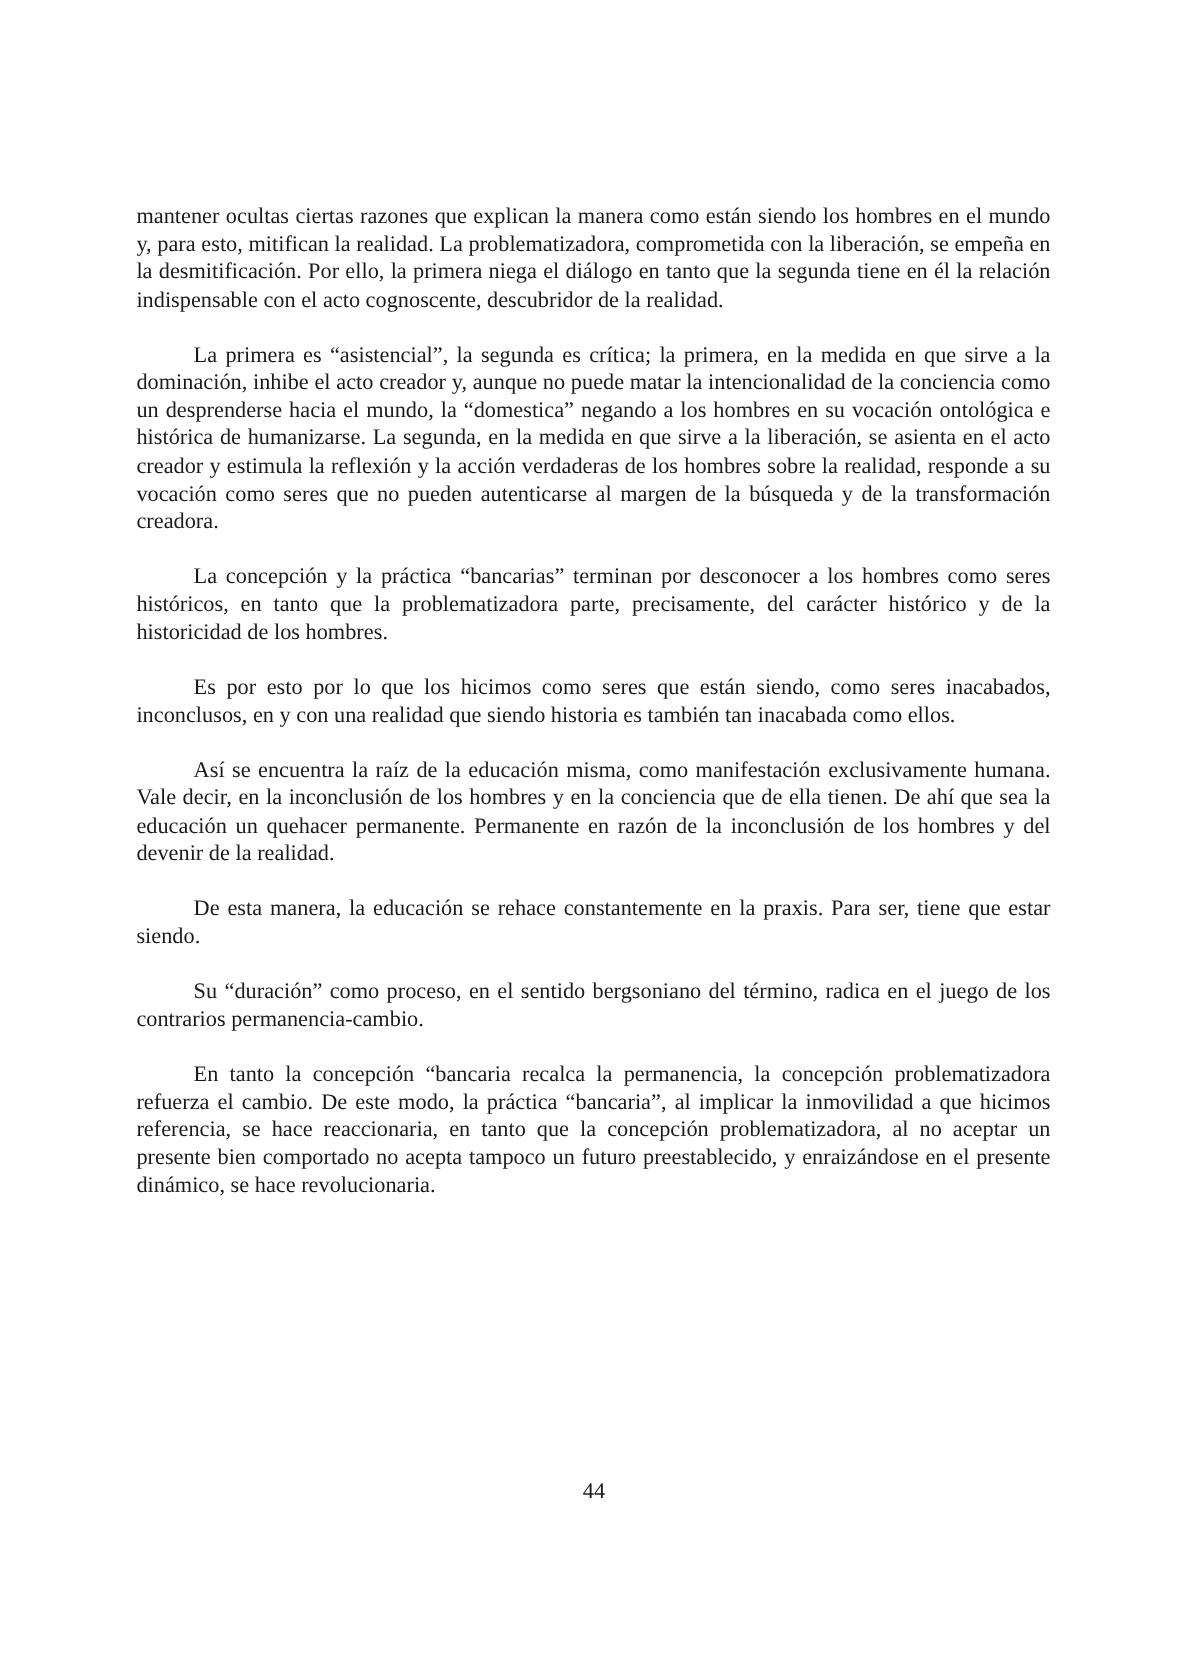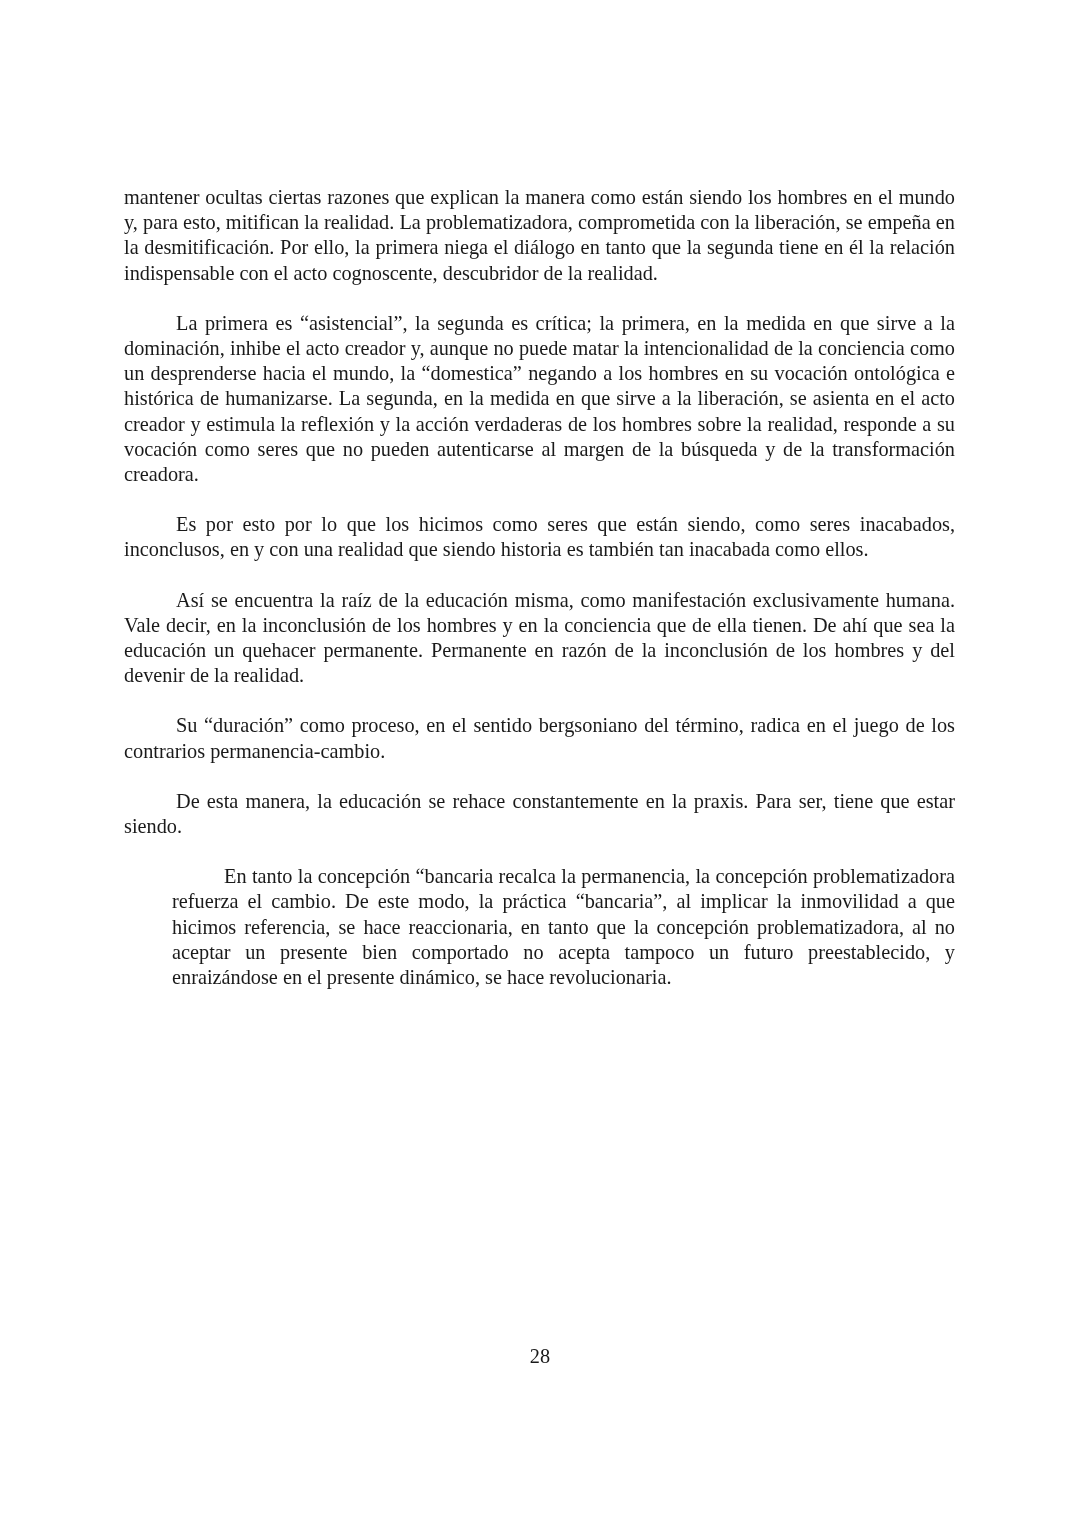--- a/index.html
+++ b/index.html
@@ -44,21 +44,20 @@
   }
 
   
   .para.continuation {
     text-indent: 0;
   }
 
   
   .para:last-child {
     margin-bottom: 0;
-    margin-left: 48px;
   }
 
   .folio {
     position: absolute;
     left: 0;
     top: 1343px;
     width: 1080px;
     text-align: center;
     font-family: "Liberation Serif", "DejaVu Serif", serif;
     font-size: 20.3px;
@@ -70,29 +69,30 @@
 <body>
 
 <div class="page">
 
   <div class="text-column">
 
     <p class="para continuation">mantener ocultas ciertas razones que explican la manera como están siendo los hombres en el mundo y, para esto, mitifican la realidad. La problematizadora, comprometida con la liberación, se empeña en la desmitificación. Por ello, la primera niega el diálogo en tanto que la segunda tiene en él la relación indispensable con el acto cognoscente, descubridor de la realidad.</p>
 
     <p class="para">La primera es “asistencial”, la segunda es crítica; la primera, en la medida en que sirve a la dominación, inhibe el acto creador y, aunque no puede matar la intencionalidad de la conciencia como un desprenderse hacia el mundo, la “domestica” negando a los hombres en su vocación ontológica e histórica de humanizarse. La segunda, en la medida en que sirve a la liberación, se asienta en el acto creador y estimula la reflexión y la acción verdaderas de los hombres sobre la realidad, responde a su vocación como seres que no pueden autenticarse al margen de la búsqueda y de la transformación creadora.</p>
 
+    <p class="para">La concepción y la práctica “bancarias” terminan por desconocer a los hombres como seres históricos, en tanto que la problematizadora parte, precisamente, del carácter histórico y de la historicidad de los hombres.</p>
 
     <p class="para">Es por esto por lo que los hicimos como seres que están siendo, como seres inacabados, inconclusos, en y con una realidad que siendo historia es también tan inacabada como ellos.</p>
 
 
     <p class="para">Así se encuentra la raíz de la educación misma, como manifestación exclusivamente humana. Vale decir, en la inconclusión de los hombres y en la conciencia que de ella tienen. De ahí que sea la educación un quehacer permanente. Permanente en razón de la inconclusión de los hombres y del devenir de la realidad.</p>
 
+    <p class="para">De esta manera, la educación se rehace constantemente en la praxis. Para ser, tiene que estar siendo.</p>
+
     <p class="para">Su “duración” como proceso, en el sentido bergsoniano del término, radica en el juego de los contrarios permanencia-cambio.</p>
-
-    <p class="para">De esta manera, la educación se rehace constantemente en la praxis. Para ser, tiene que estar siendo.</p>
 
     <p class="para">En tanto la concepción “bancaria recalca la permanencia, la concepción problematizadora refuerza el cambio. De este modo, la práctica “bancaria”, al implicar la inmovilidad a que hicimos referencia, se hace reaccionaria, en tanto que la concepción problematizadora, al no aceptar un presente bien comportado no acepta tampoco un futuro preestablecido, y enraizándose en el presente dinámico, se hace revolucionaria.</p>
 
   </div>
 
-  <div class="folio">28</div>
+  <div class="folio">44</div>
 
 </div>
 
 </body></html>

